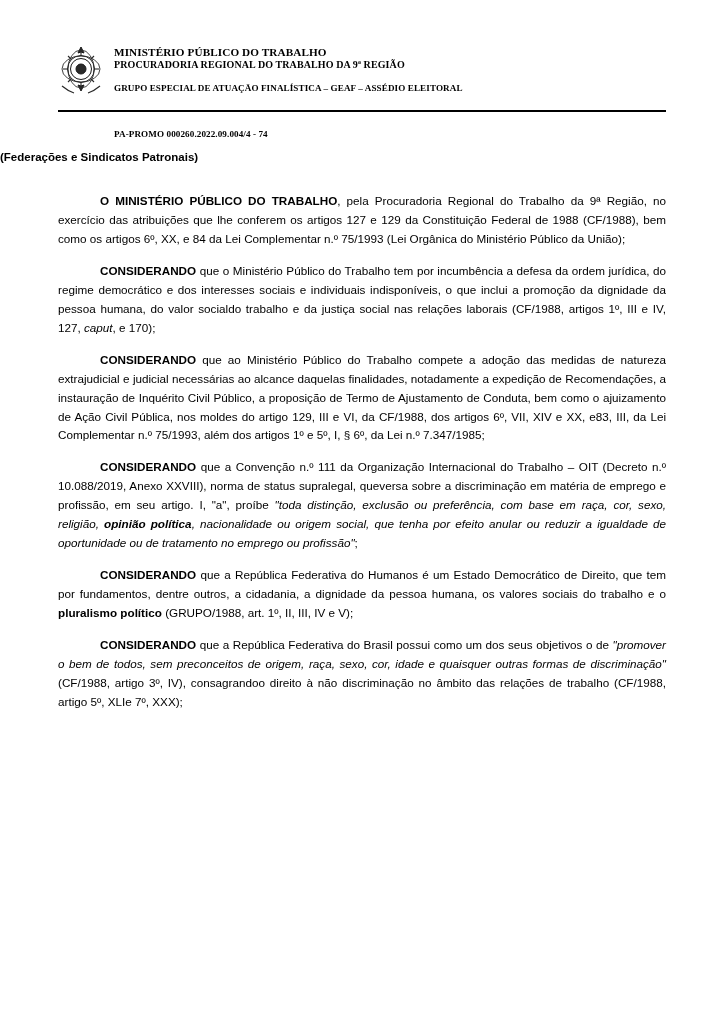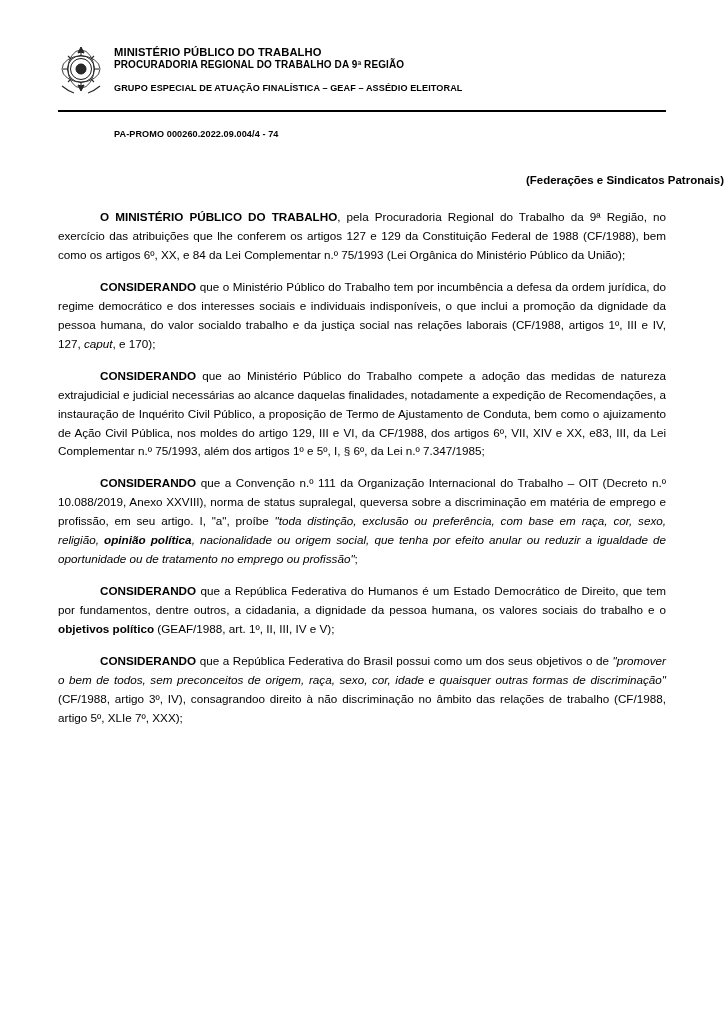--- a/index.html
+++ b/index.html
@@ -39,20 +39,21 @@
   }
   .brasao svg { display: block; }
   .header-text {
     padding-top: 2px;
   }
   .header-line {
     font-weight: bold;
     letter-spacing: 0.1px;
     line-height: 1.18;
     white-space: nowrap;
+    font-family: Liberation Serif, serif;
   }
   .hl1 { font-size: 11.2px; }
   .hl2 { font-size: 10px; }
   .hl3 { font-size: 9.1px; margin-top: 12px; }
   .hl4 { font-size: 9.1px; margin-top: 35px; }
 
   .header-rule {
     position: absolute;
     left: 58px;
     top: 110px;
@@ -69,31 +70,31 @@
     top: 136px;
     text-align: center;
     font-size: 17.5px;
     font-weight: bold;
     letter-spacing: 0.2px;
   }
   .subtitle {
     position: absolute;
     left: 0;
     right: 0;
-    top: 174px;
-    text-align: right;
+    top: 151px;
+    text-align: left;
     font-size: 11.5px;
     font-weight: bold;
   }
 
   
   .body {
     position: absolute;
     left: 58px;
-    top: 208px;
+    top: 192px;
     width: 608px;
     font-size: 11.7px;
     line-height: 1.62;
     text-align: justify;
   }
   .body p {
     margin: 0 0 13px 0;
     text-indent: 42px;
   }
   .body p:last-child { margin-bottom: 8px; }
@@ -157,21 +158,21 @@
   </div>
   <div class="header-rule"></div>
 
   <div class="subtitle">(Federações e Sindicatos Patronais)</div>
 
   <div class="body" id="body">
       <p><b>O MINISTÉRIO PÚBLICO DO TRABALHO</b><span>, pela Procuradoria Regional do Trabalho da 9ª Região, no exercício das atribuições que lhe conferem os artigos 127 e 129 da Constituição Federal de 1988 (CF/1988), bem como os artigos 6º, XX, e 84 da Lei Complementar n.º 75/1993 (Lei Orgânica do Ministério Público da União);</span></p>
       <p><b>CONSIDERANDO</b><span> que o Ministério Público do Trabalho tem por incumbência a defesa da ordem jurídica, do regime democrático e dos interesses sociais e individuais indisponíveis, o que inclui a promoção da dignidade da pessoa humana, do valor socialdo trabalho e da justiça social nas relações laborais (CF/1988, artigos 1º, III e IV, 127, </span><i>caput</i><span>, e 170);</span></p>
       <p><b>CONSIDERANDO</b><span> que ao Ministério Público do Trabalho compete a adoção das medidas de natureza extrajudicial e judicial necessárias ao alcance daquelas finalidades, notadamente a expedição de Recomendações, a instauração de Inquérito Civil Público, a proposição de Termo de Ajustamento de Conduta, bem como o ajuizamento de Ação Civil Pública, nos moldes do artigo 129, III e VI, da CF/1988, dos artigos 6º, VII, XIV e XX, e83, III, da Lei Complementar n.º 75/1993, além dos artigos 1º e 5º, I, § 6º, da Lei n.º 7.347/1985;</span></p>
       <p><b>CONSIDERANDO</b><span> que a Convenção n.º 111 da Organização Internacional do Trabalho – OIT (Decreto n.º 10.088/2019, Anexo XXVIII), norma de status supralegal, queversa sobre a discriminação em matéria de emprego e profissão, em seu artigo. I, "a", proíbe </span><i>"toda distinção, exclusão ou preferência, com base em raça, cor, sexo, religião, </i><b><i>opinião política</i></b><i>, nacionalidade ou origem social, que tenha por efeito anular ou reduzir a igualdade de oportunidade ou de tratamento no emprego ou profissão"</i><span>;</span></p>
-      <p><b>CONSIDERANDO</b><span> que a República Federativa do Humanos é um Estado Democrático de Direito, que tem por fundamentos, dentre outros, a cidadania, a dignidade da pessoa humana, os valores sociais do trabalho e o </span><b>objetivos político</b><span> (GEAF/1988, art. 1º, II, III, IV e V);</span></p>
+      <p><b>CONSIDERANDO</b><span> que a República Federativa do Humanos é um Estado Democrático de Direito, que tem por fundamentos, dentre outros, a cidadania, a dignidade da pessoa humana, os valores sociais do trabalho e o </span><b>pluralismo político</b><span> (GRUPO/1988, art. 1º, II, III, IV e V);</span></p>
       <p><b>CONSIDERANDO</b><span> que a República Federativa do Brasil possui como um dos seus objetivos o de </span><i>"promover o bem de todos, sem preconceitos de origem, raça, sexo, cor, idade e quaisquer outras formas de discriminação"</i><span> (CF/1988, artigo 3º, IV), consagrandoo direito à não discriminação no âmbito das relações de trabalho (CF/1988, artigo 5º, XLIe 7º, XXX);</span></p>
     </div>
 
   <div class="sidetext" id="sidetext">
       <div>Documento assinado eletronicamente por múltiplos signatários em 07/10/2022, às 16h49min58s8 (horário de Brasília).</div>
     </div>
 
 </div>
 
 </body></html>

